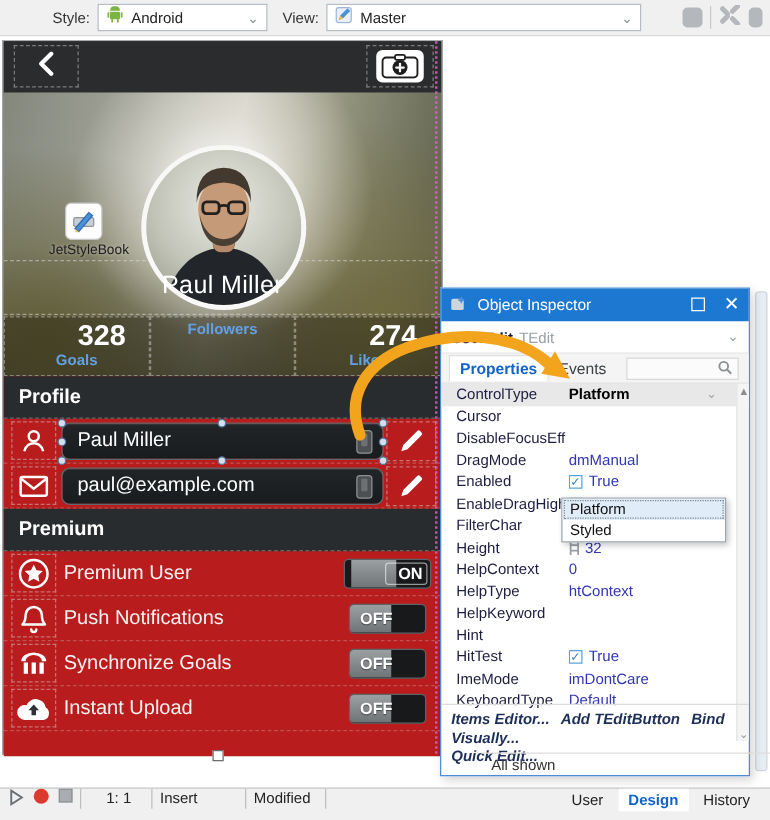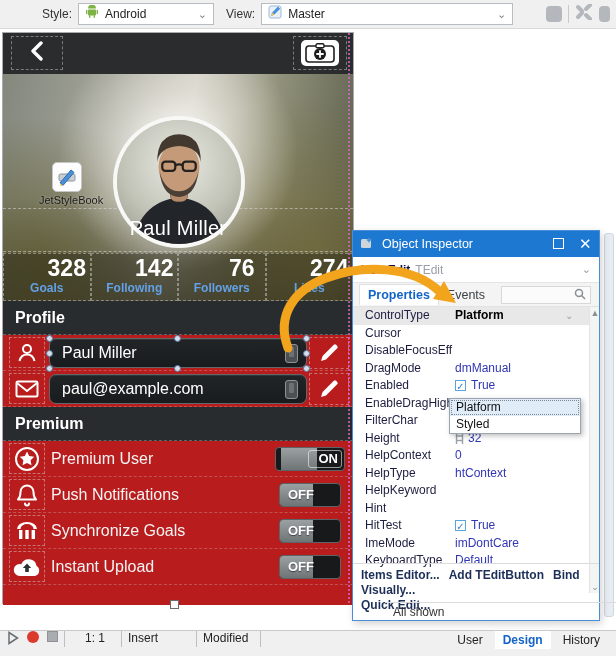--- a/index.html
+++ b/index.html
@@ -121,21 +121,21 @@
   .oi-scroll{position:absolute;left:236px;top:0;width:11px;height:286px;background:#f4f4f4;
              border-left:1px solid #e4e4e4;color:#8a8f94;font-size:9px;text-align:center;}
   .oi-scroll .up{position:absolute;top:1px;left:0;width:100%;}
   .oi-scroll .dn{position:absolute;bottom:1px;left:0;width:100%;}
   .popup{position:absolute;left:96px;top:91px;width:132px;background:#fff;border:1px solid #9aa4ae;
          box-shadow:2px 2px 5px rgba(0,0,0,.25);z-index:8;}
   .popup .opt{height:17px;line-height:17px;padding-left:6px;color:#111;}
   .popup .opt.sel{background:#e0edf9;outline:1px dotted #7a8894;outline-offset:-2px;}
   .oi-links{position:absolute;left:0;top:332px;width:100%;height:39px;border-top:1px solid #dcdcdc;
             padding:4px 8px;color:#1d2f58;font-weight:bold;line-height:15px;}
-  .oi-links span{margin-right:9px;}
+  .oi-links span{margin-right:9px;font-style:italic;}
   .oi-status{position:absolute;left:0;top:371px;width:100%;height:17px;border-top:1px solid #dcdcdc;
              line-height:18px;color:#333;margin-left:32px;}
   .oi-status span{margin-left:8px;}
   .grip{position:absolute;right:2px;bottom:2px;width:10px;height:10px;color:#b0b0b0;font-size:9px;line-height:10px;}
   .side-strip{position:absolute;left:604px;top:233px;width:10px;height:384px;background:#e8edf3;
               border:1px solid #cfd6de;border-radius:3px;}
 
   
   .arrow-svg{position:absolute;left:0;top:0;width:616px;height:656px;pointer-events:none;z-index:40;}
 
@@ -265,25 +265,20 @@
       </div>
 
       <div class="p-name">Paul Miller</div>
 
       <div class="stats">
         <div class="stat">
           <div class="num">328</div>
           <div class="cap">Goals</div>
         </div>
         <div class="stat">
-          <div class="num">142</div>
-          <div class="cap">Following</div>
-        </div>
-        <div class="stat">
-          <div class="num">76</div>
           <div class="cap">Followers</div>
         </div>
         <div class="stat">
           <div class="num">274</div>
           <div class="cap">Likes</div>
         </div>
       </div>
     </div>
 
     <div class="p-body dots">

